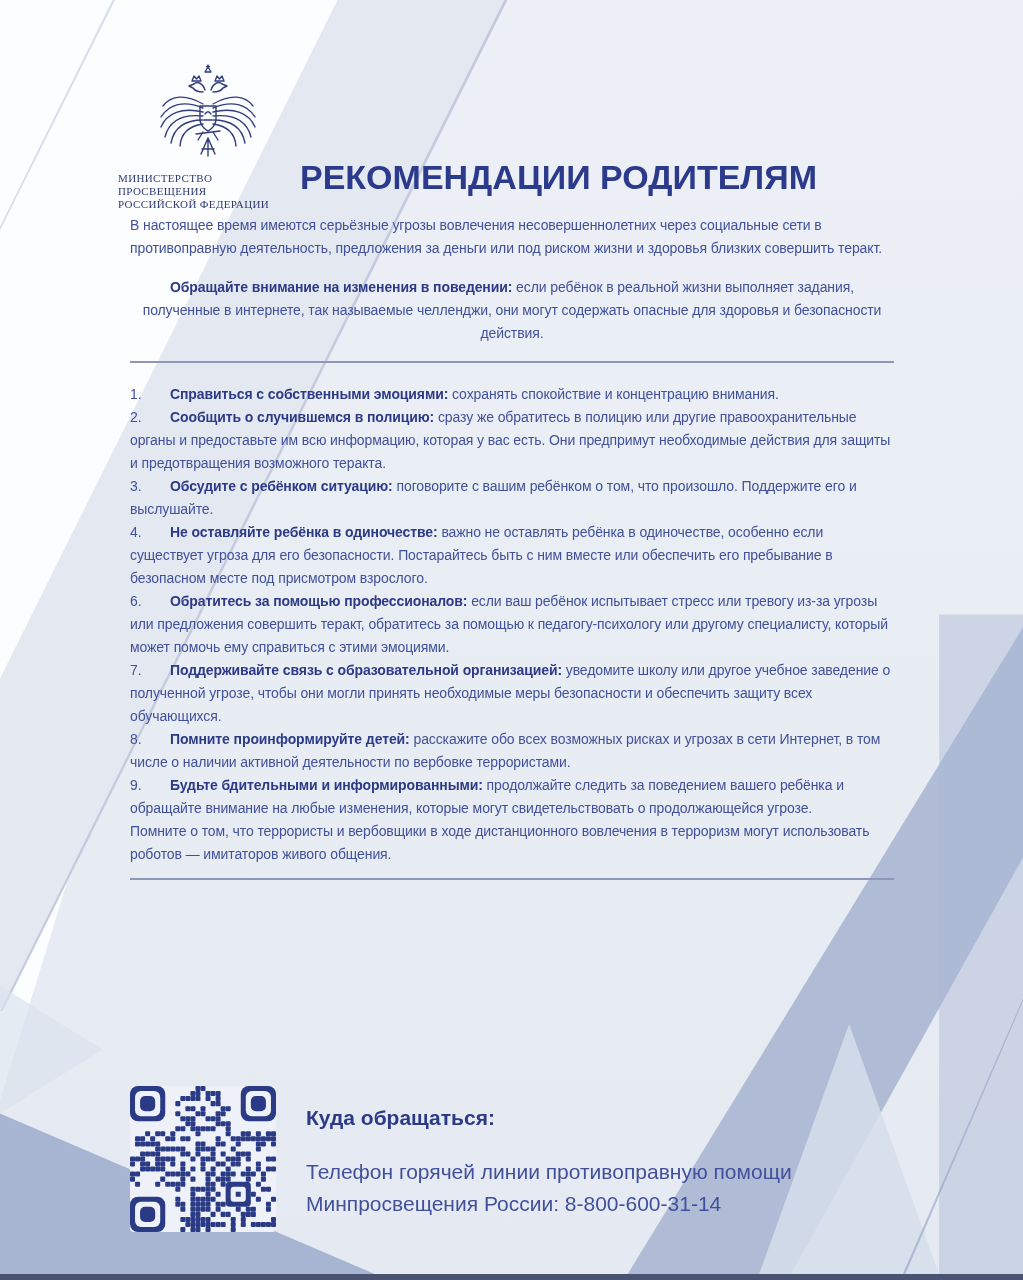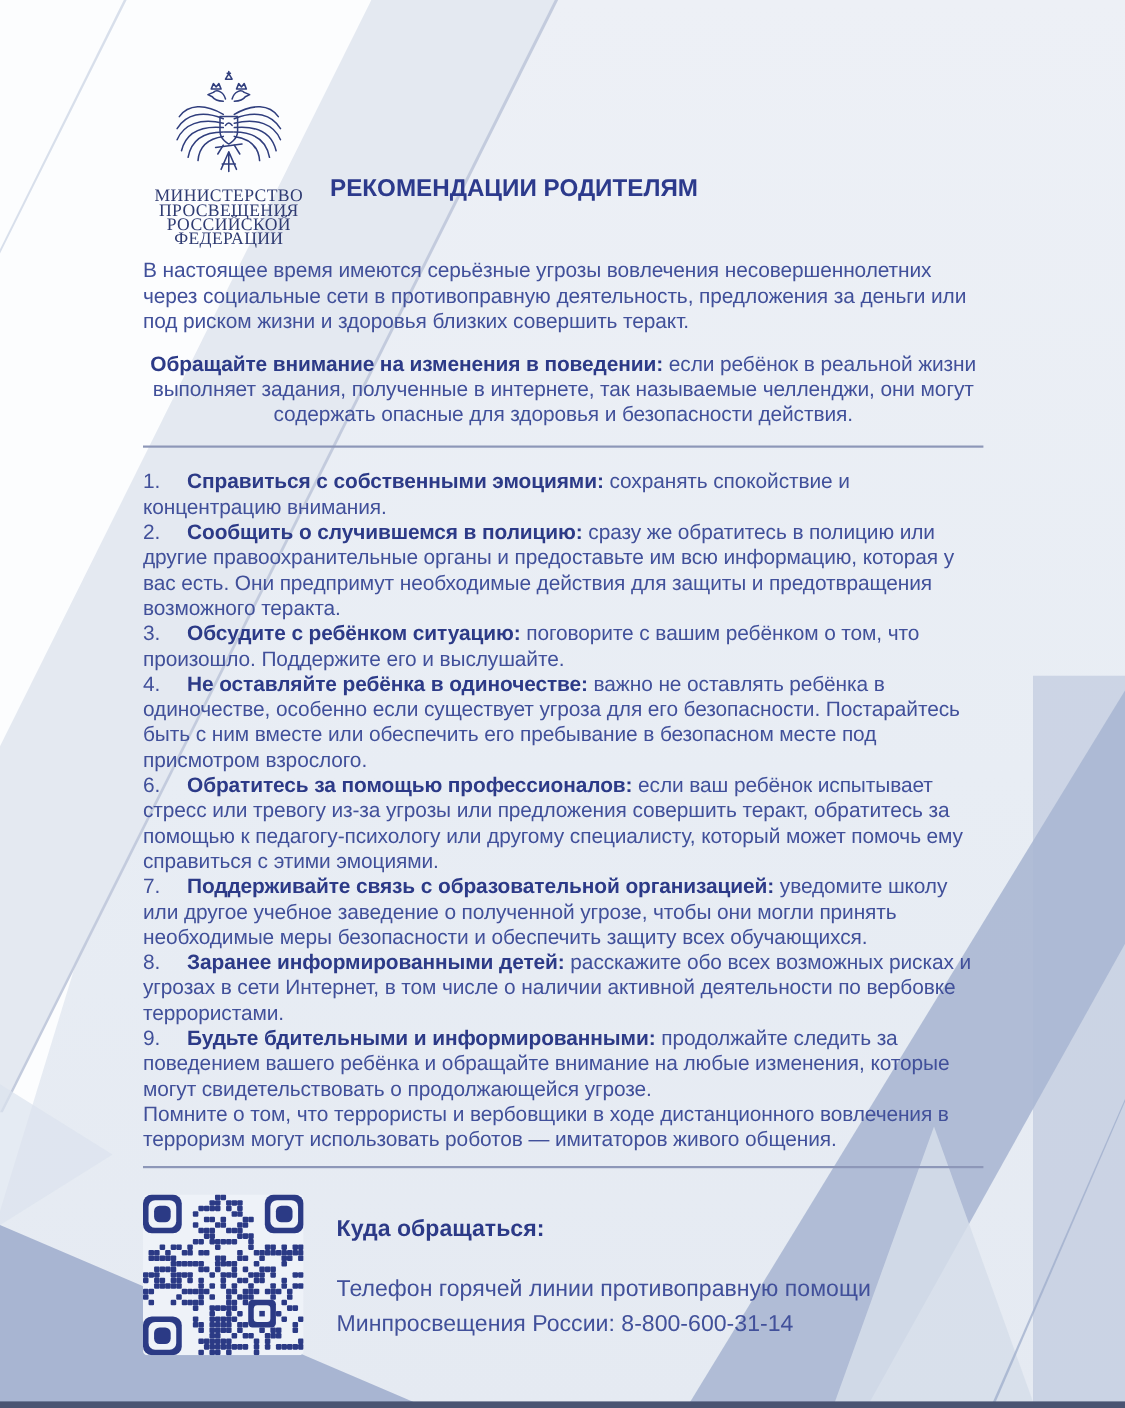--- a/index.html
+++ b/index.html
@@ -17,32 +17,32 @@
   .deco-right-col{clip-path:polygon(91.8% 48%,100% 48%,100% 100%,91.8% 100%);background:#b0bcd6;opacity:.5;}
   .deco-right-band{clip-path:polygon(61% 100%,77% 100%,100% 67%,100% 49%);background:#aab7d3;opacity:.9;}
   .deco-notch{clip-path:polygon(74% 100%,92% 100%,83% 80%);background:#d6deea;opacity:.85;}
   .deco-bottomleft{clip-path:polygon(0 87%,0 100%,38% 100%);background:#a8b5d2;}
   .deco-midleft{clip-path:polygon(0 77%,0 87%,10% 82%);background:#dce3ee;opacity:.7;}
   .deco-hairline-c{clip-path:polygon(88% 100%,88.25% 100%,100% 78.2%,100% 78%);background:#9aa9c9;opacity:.7;}
   .bottom-bar{position:absolute;left:0;bottom:0;width:100%;height:6px;background:#4a5472;}
 
   .emblem{position:absolute;left:158px;top:62px;width:100px;height:104px;}
   .emblem-caption{
-    position:absolute;left:118px;top:172px;width:180px;text-align:center;
+    position:absolute;left:118px;top:172px;width:180px;
     font-family:"Liberation Serif","DejaVu Serif",serif;
-    font-size:16px;line-height:13px;letter-spacing:.35px;color:#2f3b72;
+    font-size:11px;line-height:13px;letter-spacing:.35px;color:#2f3b72;
   }
   .page-title{
     position:absolute;left:300px;top:158px;width:600px;
-    font-size:22px;font-weight:bold;letter-spacing:0;color:#2c3a8c;white-space:nowrap;
+    font-size:34px;font-weight:bold;letter-spacing:0;color:#2c3a8c;white-space:nowrap;
   }
 
   .content{
-    position:absolute;left:130px;top:235px;width:764px;
-    font-size:19px;line-height:23px;color:#41509a;letter-spacing:-.1px;
+    position:absolute;left:130px;top:214px;width:764px;
+    font-size:14px;line-height:23px;color:#41509a;letter-spacing:-.1px;
   }
   .content p{margin:0;}
   .p2{margin-top:16px !important;text-align:center;}
   .p3{margin-top:8px !important;}
   b,.lead{font-weight:bold;color:#2c3a87;}
   .divider{height:2px;background:#8d97b8;border:0;margin:16px 0 20px 0;}
   .divider2{height:2px;background:#8d97b8;border:0;margin:12px 0 0 0;}
   .item .num{display:inline-block;min-width:40px;font-weight:normal;color:#41509a;}
 
   .footer{position:absolute;left:130px;top:1086px;display:flex;align-items:center;}
@@ -109,21 +109,21 @@
     <p class="p2"><b class="lead">Обращайте внимание на изменения в поведении:</b><span> если ребёнок в реальной жизни выполняет задания, полученные в интернете, так называемые челленджи, они могут содержать опасные для здоровья и безопасности действия.</span></p>
 
     <hr class="divider">
 
     <p class="item"><span class="num">1.</span><b class="lead">Справиться с собственными эмоциями:</b><span> сохранять спокойствие и концентрацию внимания.</span></p>
     <p class="item"><span class="num">2.</span><b class="lead">Сообщить о случившемся в полицию:</b><span> сразу же обратитесь в полицию или другие правоохранительные органы и предоставьте им всю информацию, которая у вас есть. Они предпримут необходимые действия для защиты и предотвращения возможного теракта.</span></p>
     <p class="item"><span class="num">3.</span><b class="lead">Обсудите с ребёнком ситуацию:</b><span> поговорите с вашим ребёнком о том, что произошло. Поддержите его и выслушайте.</span></p>
     <p class="item"><span class="num">4.</span><b class="lead">Не оставляйте ребёнка в одиночестве:</b><span> важно не оставлять ребёнка в одиночестве, особенно если существует угроза для его безопасности. Постарайтесь быть с ним вместе или обеспечить его пребывание в безопасном месте под присмотром взрослого.</span></p>
     <p class="item"><span class="num">6.</span><b class="lead">Обратитесь за помощью профессионалов:</b><span> если ваш ребёнок испытывает стресс или тревогу из-за угрозы или предложения совершить теракт, обратитесь за помощью к педагогу-психологу или другому специалисту, который может помочь ему справиться с этими эмоциями.</span></p>
     <p class="item"><span class="num">7.</span><b class="lead">Поддерживайте связь с образовательной организацией:</b><span> уведомите школу или другое учебное заведение о полученной угрозе, чтобы они могли принять необходимые меры безопасности и обеспечить защиту всех обучающихся.</span></p>
-    <p class="item"><span class="num">8.</span><b class="lead">Заранее информированными детей:</b><span> расскажите обо всех возможных рисках и угрозах в сети Интернет, в том числе о наличии активной деятельности по вербовке террористами.</span></p>
+    <p class="item"><span class="num">8.</span><b class="lead">Помните проинформируйте детей:</b><span> расскажите обо всех возможных рисках и угрозах в сети Интернет, в том числе о наличии активной деятельности по вербовке террористами.</span></p>
     <p class="item"><span class="num">9.</span><b class="lead">Будьте бдительными и информированными:</b><span> продолжайте следить за поведением вашего ребёнка и обращайте внимание на любые изменения, которые могут свидетельствовать о продолжающейся угрозе.</span></p>
 
     <p>Помните о том, что террористы и вербовщики в ходе дистанционного вовлечения в терроризм могут использовать роботов — имитаторов живого общения.</p>
 
     <hr class="divider2">
   </div>
 
   <div class="footer">
     <svg class="qr" id="qr-svg" viewBox="0 0 146 146" aria-hidden="true">
         <rect x="0" y="0" width="146" height="146" fill="#eef2f8" rx="4"></rect>

